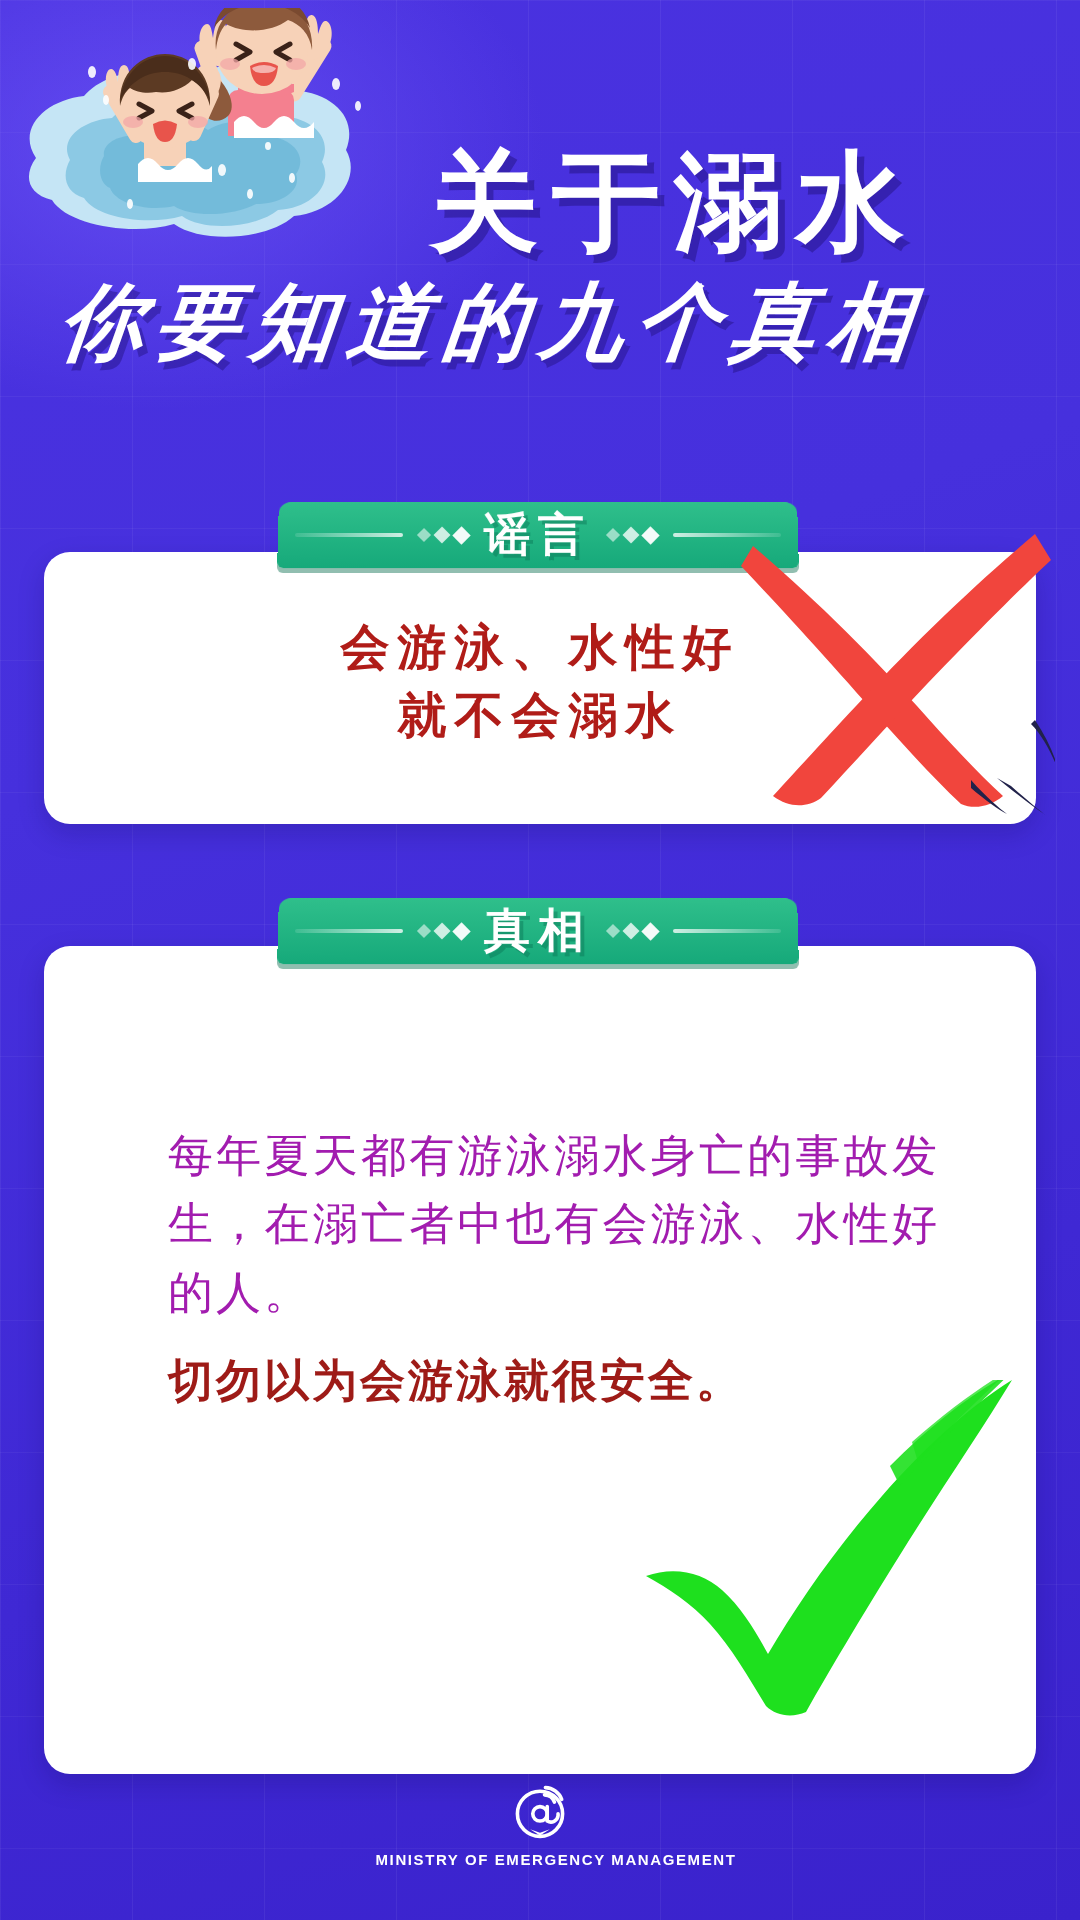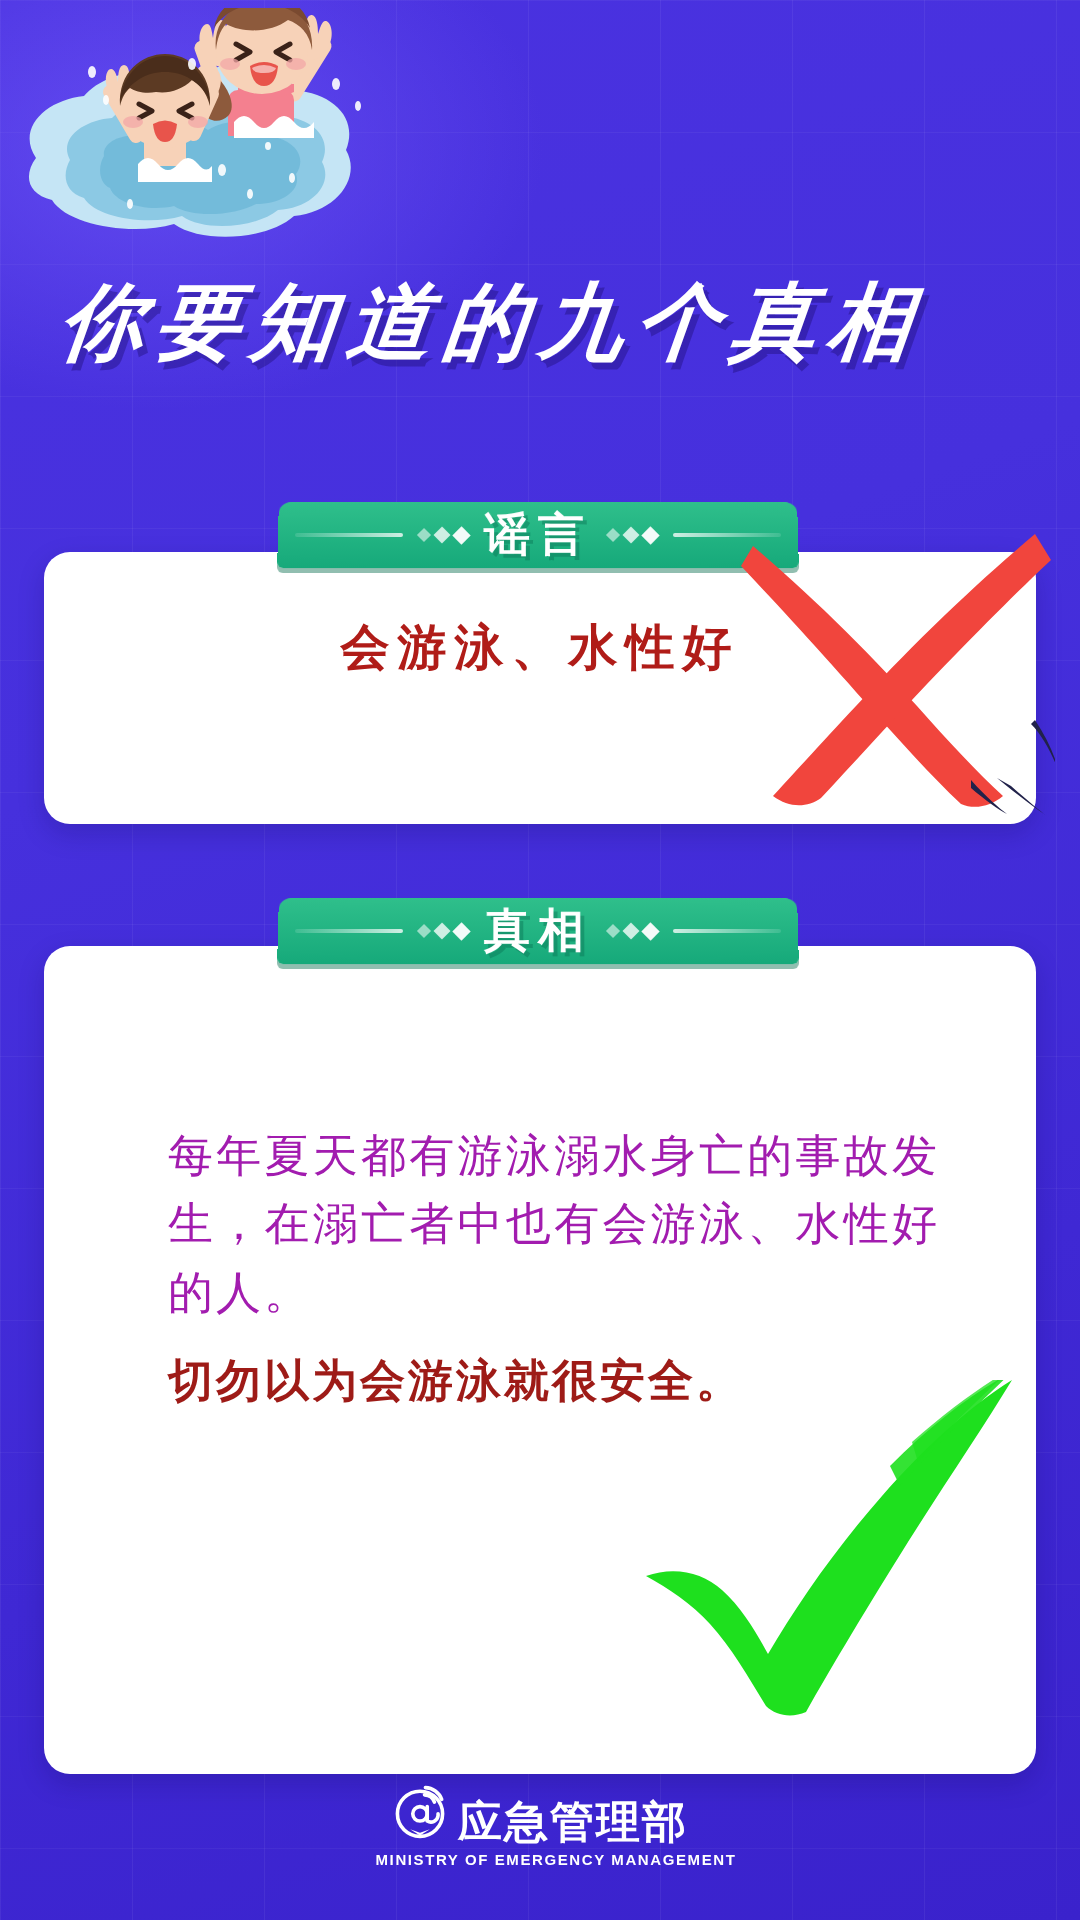--- a/index.html
+++ b/index.html
@@ -271,25 +271,27 @@
         <ellipse cx="352" cy="98" rx="3" ry="5"></ellipse>
         <ellipse cx="216" cy="162" rx="4" ry="6"></ellipse>
         <ellipse cx="244" cy="186" rx="3" ry="5"></ellipse>
         <ellipse cx="286" cy="170" rx="3" ry="5"></ellipse>
         <ellipse cx="124" cy="196" rx="3" ry="5"></ellipse>
         <ellipse cx="262" cy="138" rx="3" ry="4"></ellipse>
       </g>
     </svg>
   </div>
 
+  <div class="title-main">关于溺水</div>
   <div class="title-sub">你要知道的九个真相</div>
 
   <div class="card" id="card-rumor">
     <div class="rumor-text">
       <span>会游泳、水性好</span>
+      <span>就不会溺水</span>
     </div>
   </div>
 
   <div class="banner" id="banner-rumor">
     <span class="dash"></span>
     <span class="diamonds">
         <i></i>
         <i></i>
         <i></i>
       </span>
@@ -351,18 +353,17 @@
       <span>
         <svg viewBox="0 0 62 62" width="56" height="56" xmlns="http://www.w3.org/2000/svg">
           <circle cx="31" cy="33" r="25" fill="none" stroke="#ffffff" stroke-width="4"></circle>
           <circle cx="31" cy="33" r="8" fill="none" stroke="#ffffff" stroke-width="4"></circle>
           <path d="M39 25 v16 a8 8 0 0 0 12 -6 v-2" fill="none" stroke="#ffffff" stroke-width="4" stroke-linecap="round"></path>
           <path d="M36 12 a12 12 0 0 1 11 8" fill="none" stroke="#ffffff" stroke-width="4" stroke-linecap="round"></path>
           <path d="M37 4 a20 20 0 0 1 18 13" fill="none" stroke="#ffffff" stroke-width="4" stroke-linecap="round"></path>
           <path d="M20 50 l11 7 l11 -7 l-11 4 Z" fill="#ffffff"></path>
         </svg>
       </span>
-      <span class="footer-cn">应急管理部</span>
     </div>
     <div class="footer-en">MINISTRY OF EMERGENCY MANAGEMENT</div>
   </div>
 
 </div>
 
 </body></html>

